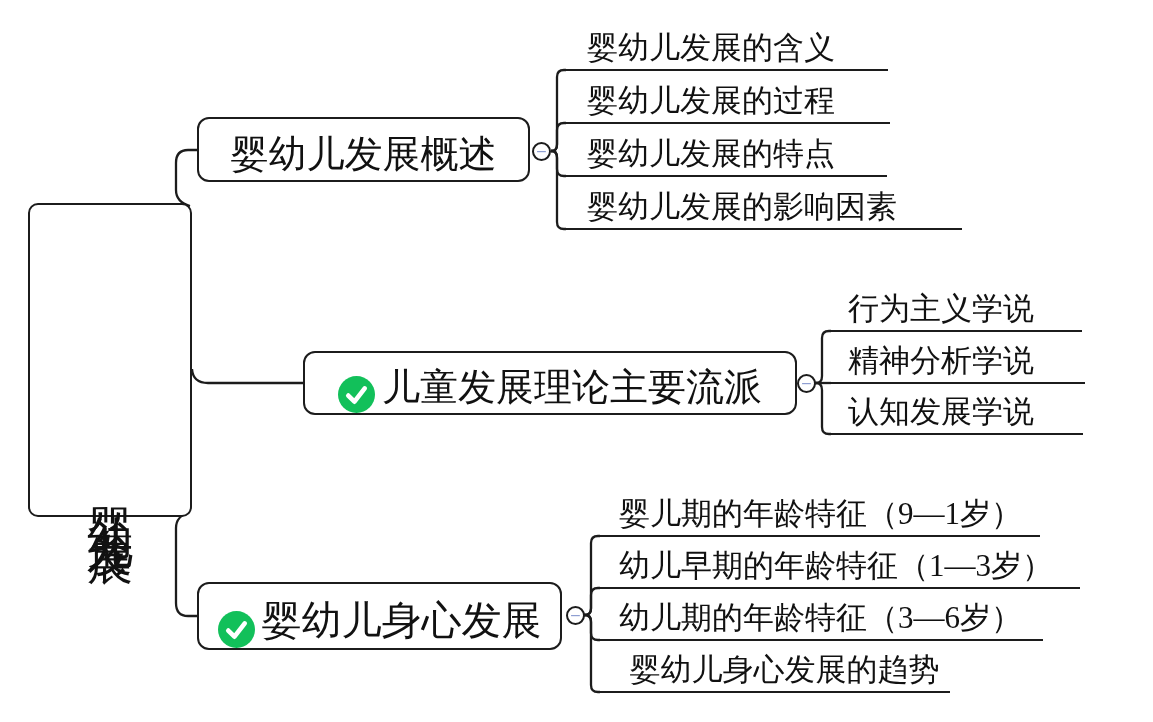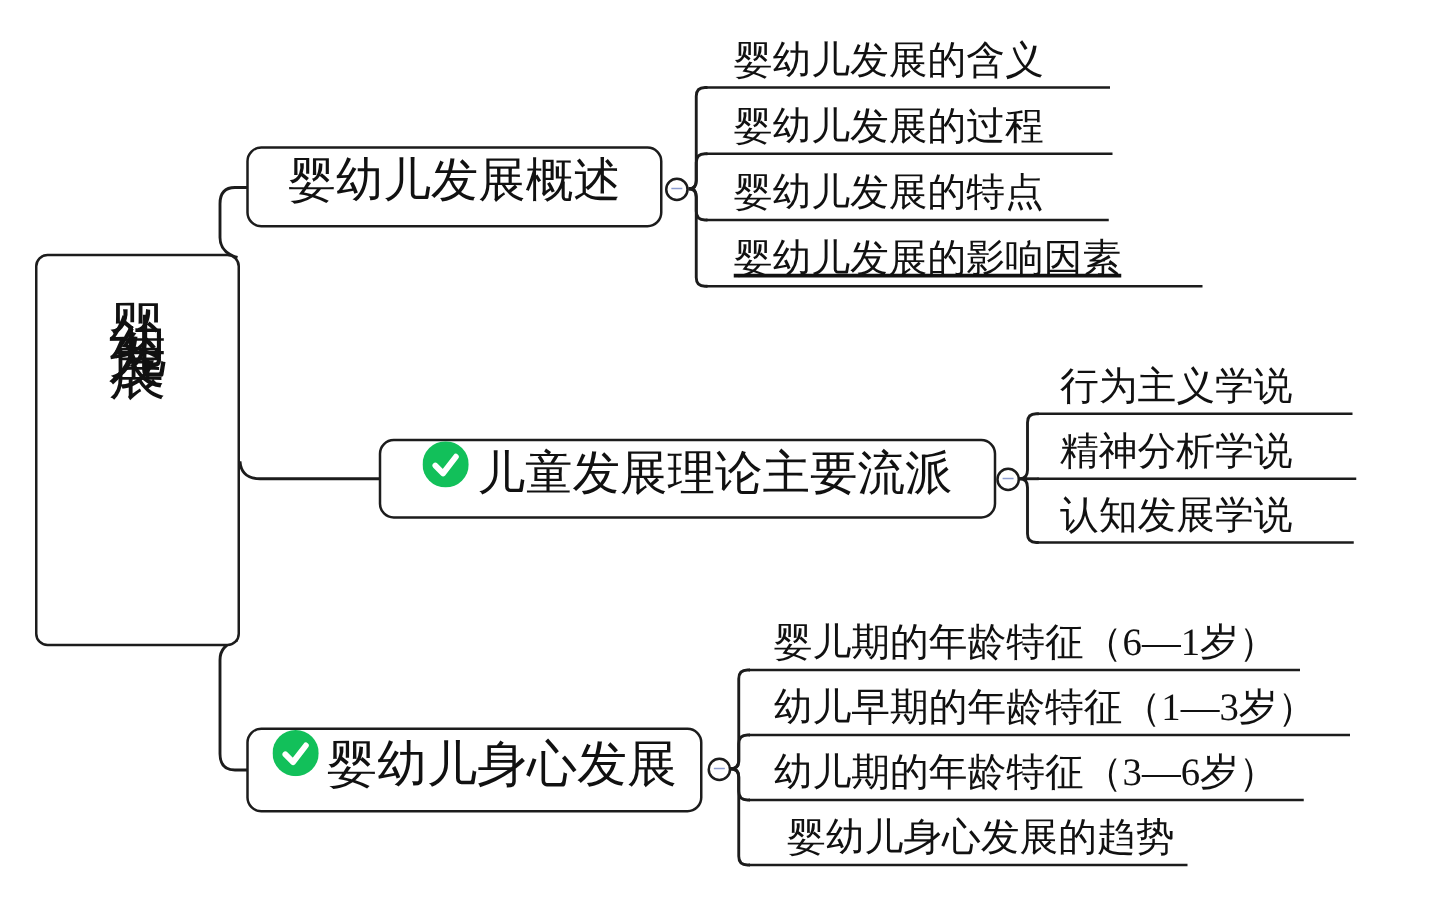--- a/index.html
+++ b/index.html
@@ -25,21 +25,21 @@
     fill: none;
     stroke: #1c1c1c;
     stroke-width: 2.3;
   }
   .node {
     position: absolute;
     box-sizing: border-box;
     border: 2.5px solid #1c1c1c;
     background: #ffffff;
     display: flex;
-    align-items: flex-start;
+    align-items: flex-end;
     justify-content: center;
     white-space: nowrap;
   }
   .root-node {
     left: 28px; top: 203px;
     width: 164px; height: 314px;
     border-radius: 10px;
   }
   .root-label {
     writing-mode: vertical-rl;
@@ -86,21 +86,21 @@
     border-bottom: 2.5px solid #1c1c1c;
     font-size: 31px;
     line-height: 38px;
     white-space: nowrap;
     overflow: visible;
   }
   
   .s1-0 { left: 565px; top: 29px;  width: 323px; padding-left: 22px; }
   .s1-1 { left: 565px; top: 82px;  width: 325px; padding-left: 22px; }
   .s1-2 { left: 565px; top: 135px; width: 322px; padding-left: 22px; }
-  .s1-3 { left: 565px; top: 188px; width: 397px; padding-left: 22px; text-decoration: underline; }
+  .s1-3 { left: 565px; top: 188px; width: 397px; padding-left: 22px; }
   
   .s2-0 { left: 830px; top: 290px; width: 252px; padding-left: 18px; }
   .s2-1 { left: 830px; top: 342px; width: 255px; padding-left: 18px; }
   .s2-2 { left: 830px; top: 393px; width: 253px; padding-left: 18px; }
   
   .s3-0 { left: 599px; top: 495px; width: 441px; padding-left: 20px; }
   .s3-1 { left: 599px; top: 547px; width: 481px; padding-left: 20px; }
   .s3-2 { left: 599px; top: 599px; width: 444px; padding-left: 20px; }
   .s3-3 { left: 599px; top: 651px; width: 351px; padding-left: 20px; text-align: center; }
 </style>
@@ -168,18 +168,18 @@
       <svg width="37" height="37" viewBox="0 0 36 36">
         <circle cx="18" cy="18" r="18" fill="#12c05a"></circle>
         <path d="M10 19 L16 25 L26 12" fill="none" stroke="#ffffff" stroke-width="4.5" stroke-linecap="round" stroke-linejoin="round"></path>
       </svg>
     </span>
     <span class="branch-label">婴幼儿身心发展</span>
   </div>
   <div class="collapse collapse-3">
     <span class="minus">−</span>
   </div>
-  <div class="sub s3-0">婴儿期的年龄特征（6—1岁）</div>
+  <div class="sub s3-0">婴儿期的年龄特征（9—1岁）</div>
   <div class="sub s3-1">幼儿早期的年龄特征（1—3岁）</div>
   <div class="sub s3-2">幼儿期的年龄特征（3—6岁）</div>
   <div class="sub s3-3">婴幼儿身心发展的趋势</div>
 
 </div>
 
 </body></html>

